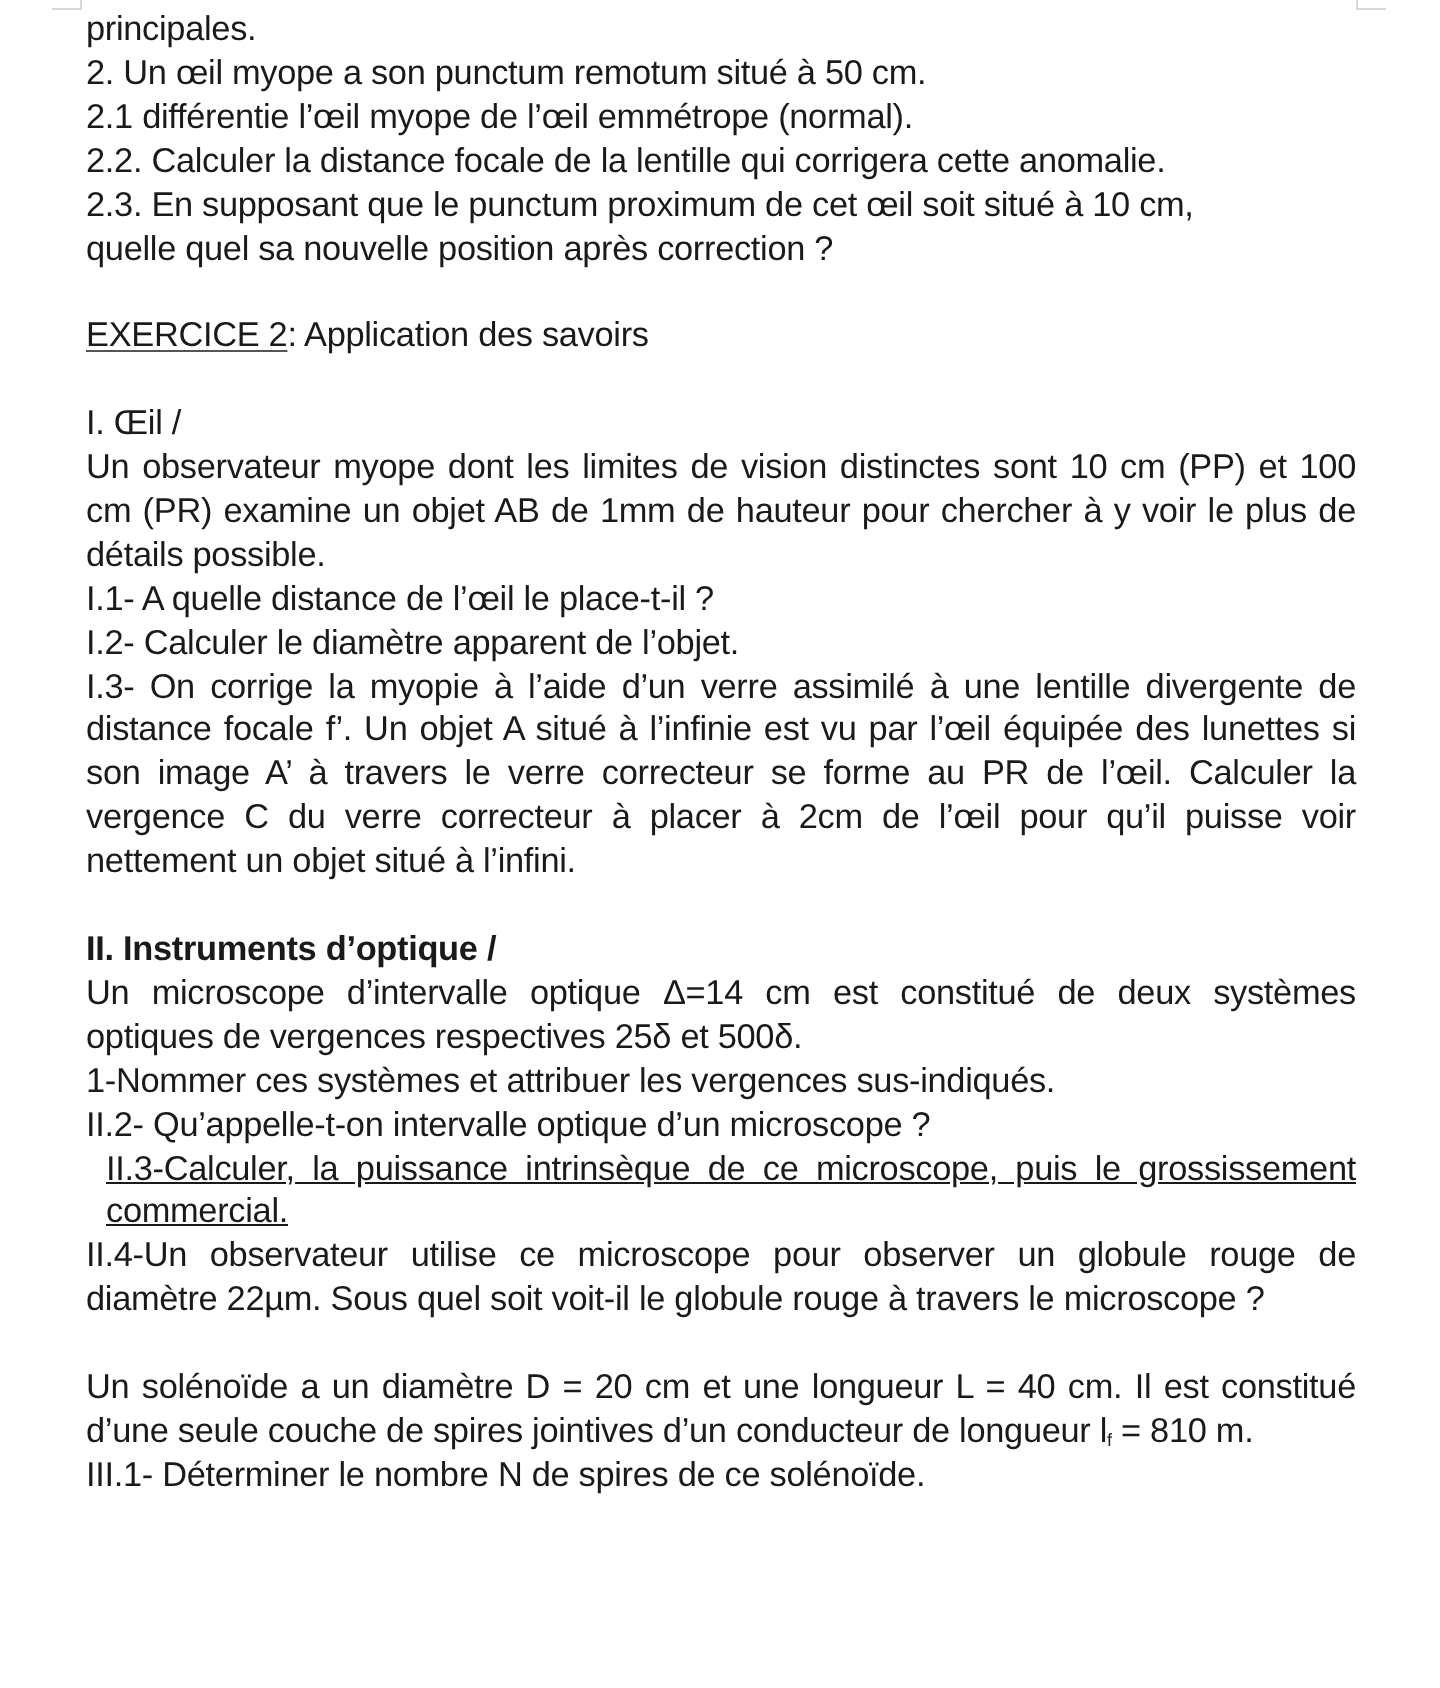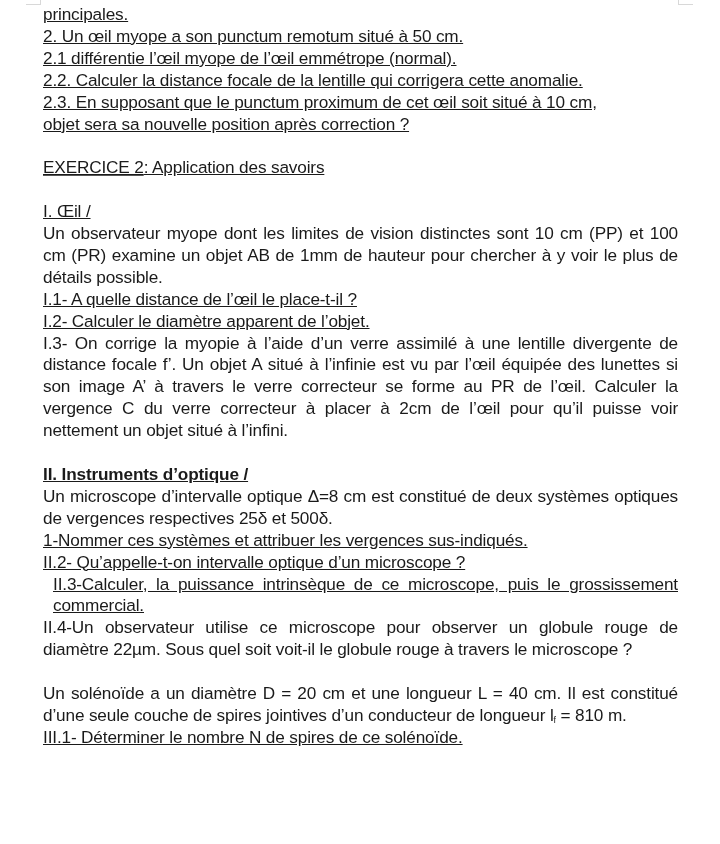--- a/index.html
+++ b/index.html
@@ -8,21 +8,21 @@
     font-family: "Liberation Sans", sans-serif;
     color: #1a1a1a;
   }
   .corner { position: absolute; top: 0; width: 14px; height: 4px; border-bottom: 1px solid #d8d8d8; }
   .corner.left { left: 26px; border-right: 1px solid #d8d8d8; }
   .corner.right { left: 678px; border-left: 1px solid #d8d8d8; }
   .page {
     position: absolute; left: 43px; top: 4px; width: 635px;
     font-size: 17.2px; line-height: 21.9px; letter-spacing: -0.15px;
   }
-  .line { display: block; white-space: pre-wrap; text-decoration: underline; }
+  .line { display: block; white-space: pre-wrap; }
   .justify { text-align: justify; text-align-last: left; }
   .blank { height: 21.9px; }
   .heading-bold { font-weight: bold; }
   .underline { text-decoration: underline; text-decoration-color: #555; text-underline-offset: 2px; }
   .indent { padding-left: 10px; text-decoration: underline; }
   sub { font-size: 9px; vertical-align: -2px; line-height: 0; }
 </style>
 </head>
 <body>
 
@@ -30,38 +30,38 @@
 <div class="corner right"></div>
 
 <div class="page">
 
   <div class="line">principales.</div>
 
   <div class="line">2. Un œil myope a son punctum remotum situé à 50 cm.</div>
   <div class="line">2.1 différentie l’œil myope de l’œil emmétrope (normal).</div>
   <div class="line">2.2. Calculer la distance focale de la lentille qui corrigera cette anomalie.</div>
   <div class="line">2.3. En supposant que le punctum proximum de cet œil soit situé à 10 cm,</div>
-  <div class="line">objet sera sa nouvelle position après correction ?</div>
+  <div class="line">quelle quel sa nouvelle position après correction ?</div>
 
   <div class="blank"></div>
 
   <div class="line"><span class="underline">EXERCICE 2</span><span>: Application des savoirs</span></div>
 
   <div class="blank"></div>
 
   <div class="line">I. Œil /</div>
   <div class="justify">Un observateur myope dont les limites de vision distinctes sont 10 cm (PP) et 100 cm (PR)  examine un objet  AB de 1mm de hauteur pour chercher à y voir le plus de détails possible.</div>
   <div class="line">I.1- A quelle distance de l’œil le place-t-il ?</div>
   <div class="line">I.2- Calculer le diamètre apparent de l’objet.</div>
   <div class="justify">I.3- On corrige la myopie à l’aide d’un verre assimilé à une lentille divergente de distance focale f’. Un objet A situé à l’infinie est vu par l’œil équipée des lunettes si son image A’ à travers le verre correcteur se forme au PR de  l’œil. Calculer la vergence C du verre correcteur à placer  à 2cm de l’œil pour qu’il puisse voir nettement un objet situé à l’infini.</div>
 
   <div class="blank"></div>
 
   <div class="line heading-bold">II. Instruments d’optique /</div>
-  <div class="justify">Un microscope d’intervalle optique Δ=8 cm est constitué de deux systèmes optiques de vergences respectives 25δ et 500δ.</div>
+  <div class="justify">Un microscope d’intervalle optique Δ=14 cm est constitué de deux systèmes optiques de vergences respectives 25δ et 500δ.</div>
   <div class="line">1-Nommer ces systèmes et attribuer les vergences sus-indiqués.</div>
   <div class="line">II.2- Qu’appelle-t-on intervalle optique d’un microscope ?</div>
   <div class="justify indent">II.3-Calculer, la puissance intrinsèque de ce microscope, puis le grossissement  commercial.</div>
   <div class="justify">II.4-Un observateur utilise ce microscope pour observer un globule rouge de diamètre 22µm. Sous quel soit voit-il le globule rouge à travers le microscope ?</div>
 
   <div class="blank"></div>
 
   <div class="justify"><span>Un solénoïde a un diamètre D = 20 cm et une longueur L = 40 cm. Il est constitué d’une seule couche de spires jointives d’un conducteur de longueur l</span><sub>f</sub><span> = 810 m.</span></div>
   <div class="line">III.1- Déterminer le nombre N de spires de ce solénoïde.</div>
 

